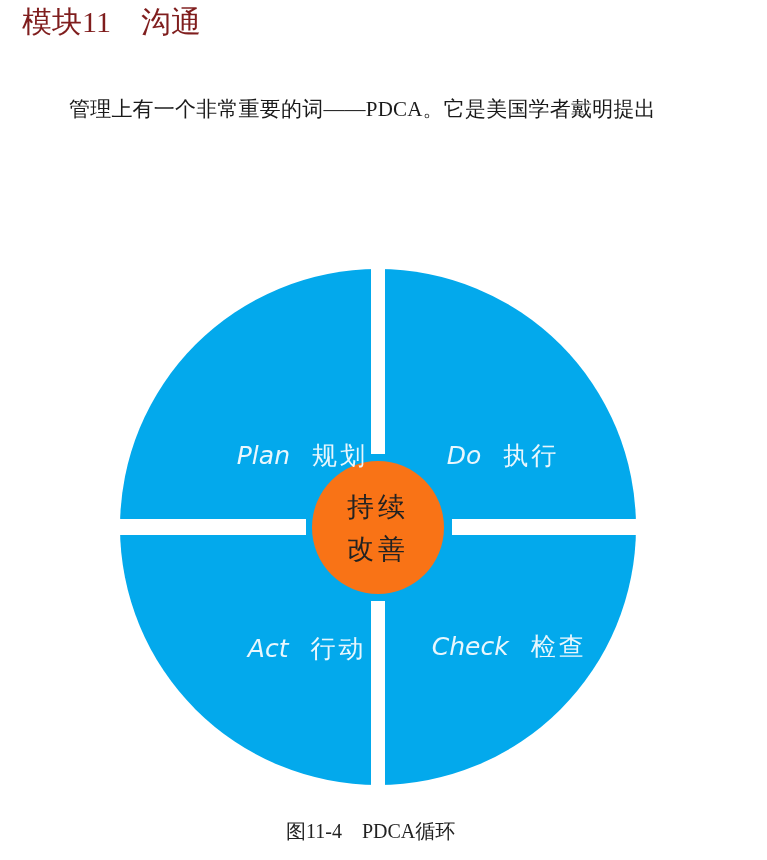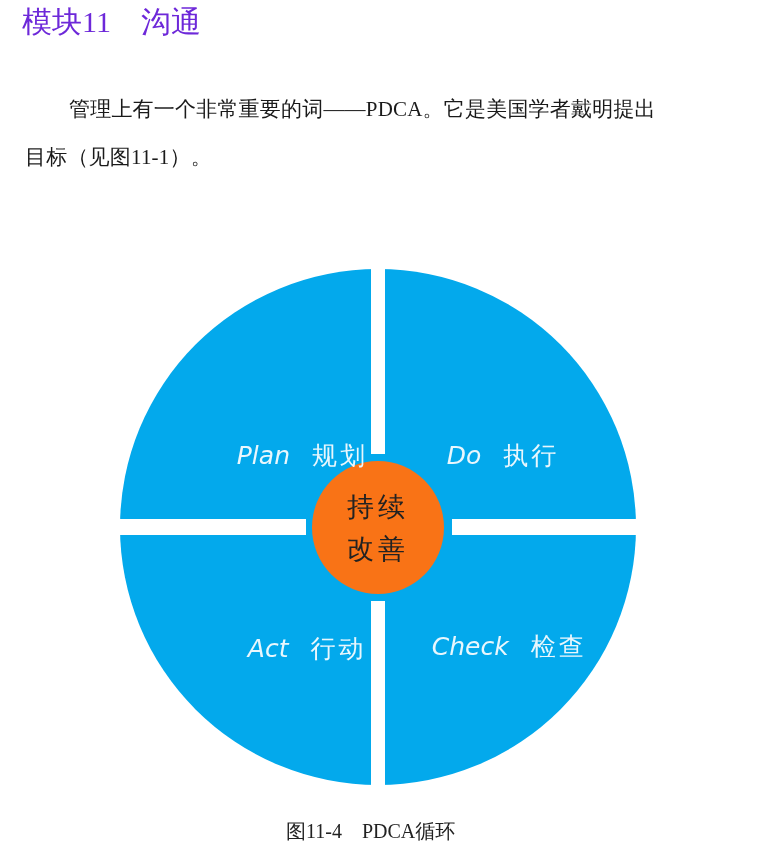--- a/index.html
+++ b/index.html
@@ -1,19 +1,19 @@
 <!DOCTYPE html>
 <html><head>
 <meta charset="utf-8">
 <style>
   html, body { margin:0; padding:0; background:#ffffff; }
   body { width:767px; height:860px; position:relative; overflow:hidden;
          font-family:"Liberation Serif","DejaVu Serif",serif; color:#1a1a1a; }
   .title { position:absolute; left:22px; top:2px; font-size:30px; line-height:40px;
-           color:#6d28d9; letter-spacing:0px; white-space:pre; }
+           color:#7f1d1d; letter-spacing:0px; white-space:pre; }
   .para { position:absolute; left:22px; top:84px; width:720px; font-size:21px;
           line-height:45px; color:#1a1a1a; }
   .para p { margin:3px; text-indent:44px; letter-spacing:0.2px; }
   .figure { position:absolute; left:0; top:0; width:767px; height:860px; pointer-events:none; }
   .disk { position:absolute; left:120px; top:269px; width:516px; height:516px; border-radius:50%;
           background:#03a9ec; pointer-events:auto; }
   .bar { position:absolute; background:#ffffff; }
   .bar-top { left:371px; top:262px; width:14px; height:192px; }
   .bar-bottom { left:371px; top:601px; width:14px; height:192px; }
   .bar-left { left:112px; top:519px; width:194px; height:16px; }
@@ -32,21 +32,20 @@
   .q-check { left:400px; top:601px;text-align:right; }
   .caption { position:absolute; left:286px; top:818px; font-size:20px; color:#222; white-space:pre; }
 </style>
 </head>
 <body>
 
 <div class="title">模块11　沟通</div>
 
 <div class="para">
   <p>管理上有一个非常重要的词——PDCA。它是美国学者戴明提出</p>
-  <p style="text-indent:0">目标（见图11-1）。</p>
 </div>
 
 <div class="figure">
   <div class="disk"></div>
   <div class="bar bar-top"></div>
   <div class="bar bar-bottom"></div>
   <div class="bar bar-left"></div>
   <div class="bar bar-right"></div>
 
   <div class="hub">

